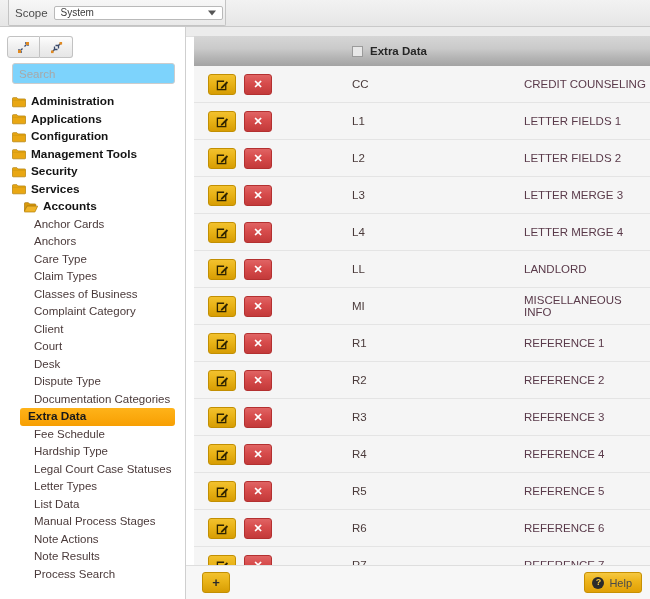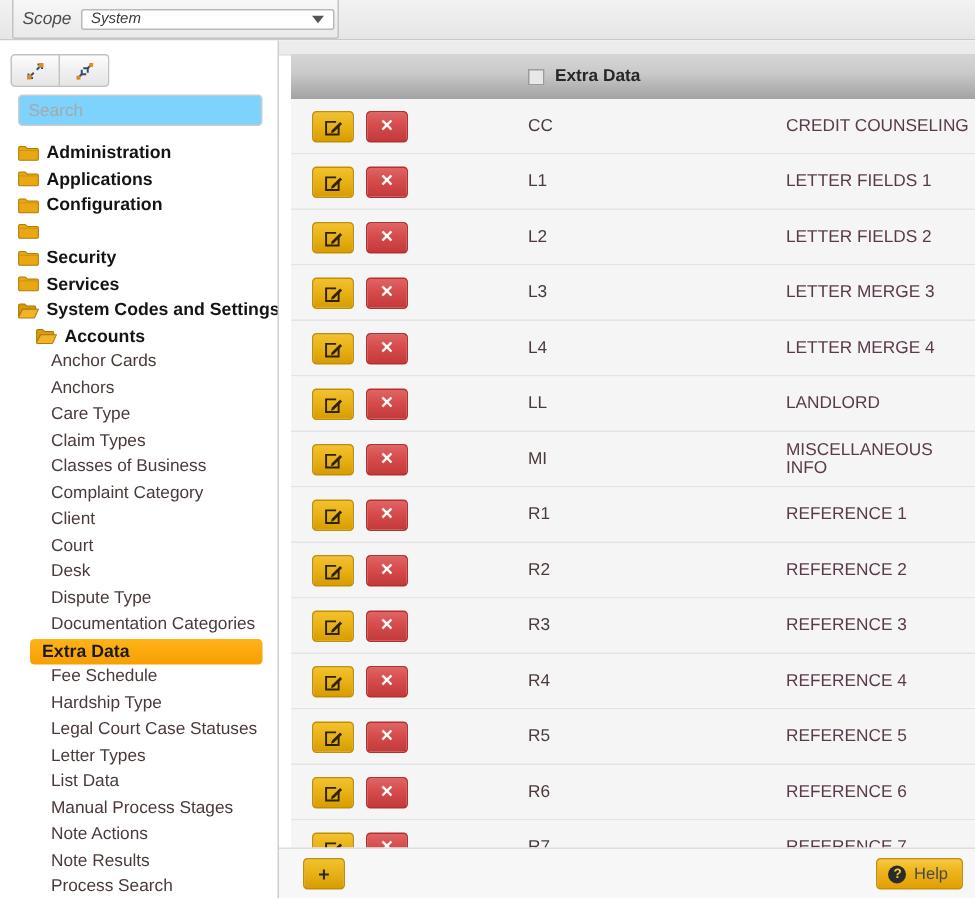--- a/index.html
+++ b/index.html
@@ -23,21 +23,20 @@
 
   
   .scope-bar {
     position: absolute;
     left: 0; top: 0;
     width: 650px;
     height: 27px;
     background: linear-gradient(to bottom, #f2f2f2 0%, #e6e6e6 100%);
     border-bottom: 1px solid #c9c9c9;
     box-sizing: border-box;
-    font-style: italic;
   }
   .scope-panel {
     position: absolute;
     left: 8px; top: 0px;
     width: 218px;
     height: 26px;
     background: linear-gradient(to bottom, #f7f7f7 0%, #e9e9e9 100%);
     border: 1px solid #c4c4c4;
     border-top: none;
     border-radius: 0 0 2px 2px;
@@ -394,42 +393,36 @@
             <path d="M0.5 2.5 A1 1 0 0 1 1.5 1.5 H5.5 L7 3 H14.5 A1 1 0 0 1 15.5 4 V11 A1 1 0 0 1 14.5 12 H1.5 A1 1 0 0 1 0.5 11 Z" fill="#e9a713" stroke="#b07c05" stroke-width="0.8"></path>
             <path d="M1 4.5 H15" stroke="#c99310" stroke-width="0.7"></path>
           </svg>
           <span class="node-label">Configuration</span>
         </div>
         <div class="tree-node lvl1 bold">
           <svg class="folder-icon" viewBox="0 0 16 13">
             <path d="M0.5 2.5 A1 1 0 0 1 1.5 1.5 H5.5 L7 3 H14.5 A1 1 0 0 1 15.5 4 V11 A1 1 0 0 1 14.5 12 H1.5 A1 1 0 0 1 0.5 11 Z" fill="#e9a713" stroke="#b07c05" stroke-width="0.8"></path>
             <path d="M1 4.5 H15" stroke="#c99310" stroke-width="0.7"></path>
           </svg>
+          <span class="node-label">Management Tools</span>
         </div>
         <div class="tree-node lvl1 bold">
           <svg class="folder-icon" viewBox="0 0 16 13">
             <path d="M0.5 2.5 A1 1 0 0 1 1.5 1.5 H5.5 L7 3 H14.5 A1 1 0 0 1 15.5 4 V11 A1 1 0 0 1 14.5 12 H1.5 A1 1 0 0 1 0.5 11 Z" fill="#e9a713" stroke="#b07c05" stroke-width="0.8"></path>
             <path d="M1 4.5 H15" stroke="#c99310" stroke-width="0.7"></path>
           </svg>
           <span class="node-label">Security</span>
         </div>
         <div class="tree-node lvl1 bold">
           <svg class="folder-icon" viewBox="0 0 16 13">
             <path d="M0.5 2.5 A1 1 0 0 1 1.5 1.5 H5.5 L7 3 H14.5 A1 1 0 0 1 15.5 4 V11 A1 1 0 0 1 14.5 12 H1.5 A1 1 0 0 1 0.5 11 Z" fill="#e9a713" stroke="#b07c05" stroke-width="0.8"></path>
             <path d="M1 4.5 H15" stroke="#c99310" stroke-width="0.7"></path>
           </svg>
           <span class="node-label">Services</span>
         </div>
-        <div class="tree-node lvl1 bold">
-          <svg class="folder-icon" viewBox="0 0 16 13">
-            <path d="M0.5 2.5 A1 1 0 0 1 1.5 1.5 H5 L6.5 3 H12.5 A1 1 0 0 1 13.5 4 V5.5 H3.5 L0.5 11 Z" fill="#d99a0d" stroke="#a8760a" stroke-width="0.8"></path>
-            <path d="M3.6 5.5 H15.6 L12.7 11.8 A0.7 0.7 0 0 1 12.1 12.2 H1 A0.6 0.6 0 0 1 0.5 11.3 Z" fill="#f0b428" stroke="#b07c05" stroke-width="0.8"></path>
-          </svg>
-          <span class="node-label">System Codes and Settings</span>
-        </div>
         <div class="tree-node lvl2 bold">
           <svg class="folder-icon" viewBox="0 0 16 13">
             <path d="M0.5 2.5 A1 1 0 0 1 1.5 1.5 H5 L6.5 3 H12.5 A1 1 0 0 1 13.5 4 V5.5 H3.5 L0.5 11 Z" fill="#d99a0d" stroke="#a8760a" stroke-width="0.8"></path>
             <path d="M3.6 5.5 H15.6 L12.7 11.8 A0.7 0.7 0 0 1 12.1 12.2 H1 A0.6 0.6 0 0 1 0.5 11.3 Z" fill="#f0b428" stroke="#b07c05" stroke-width="0.8"></path>
           </svg>
           <span class="node-label">Accounts</span>
         </div>
         <div class="tree-node lvl3">
           <span class="node-label">Anchor Cards</span>
         </div>

